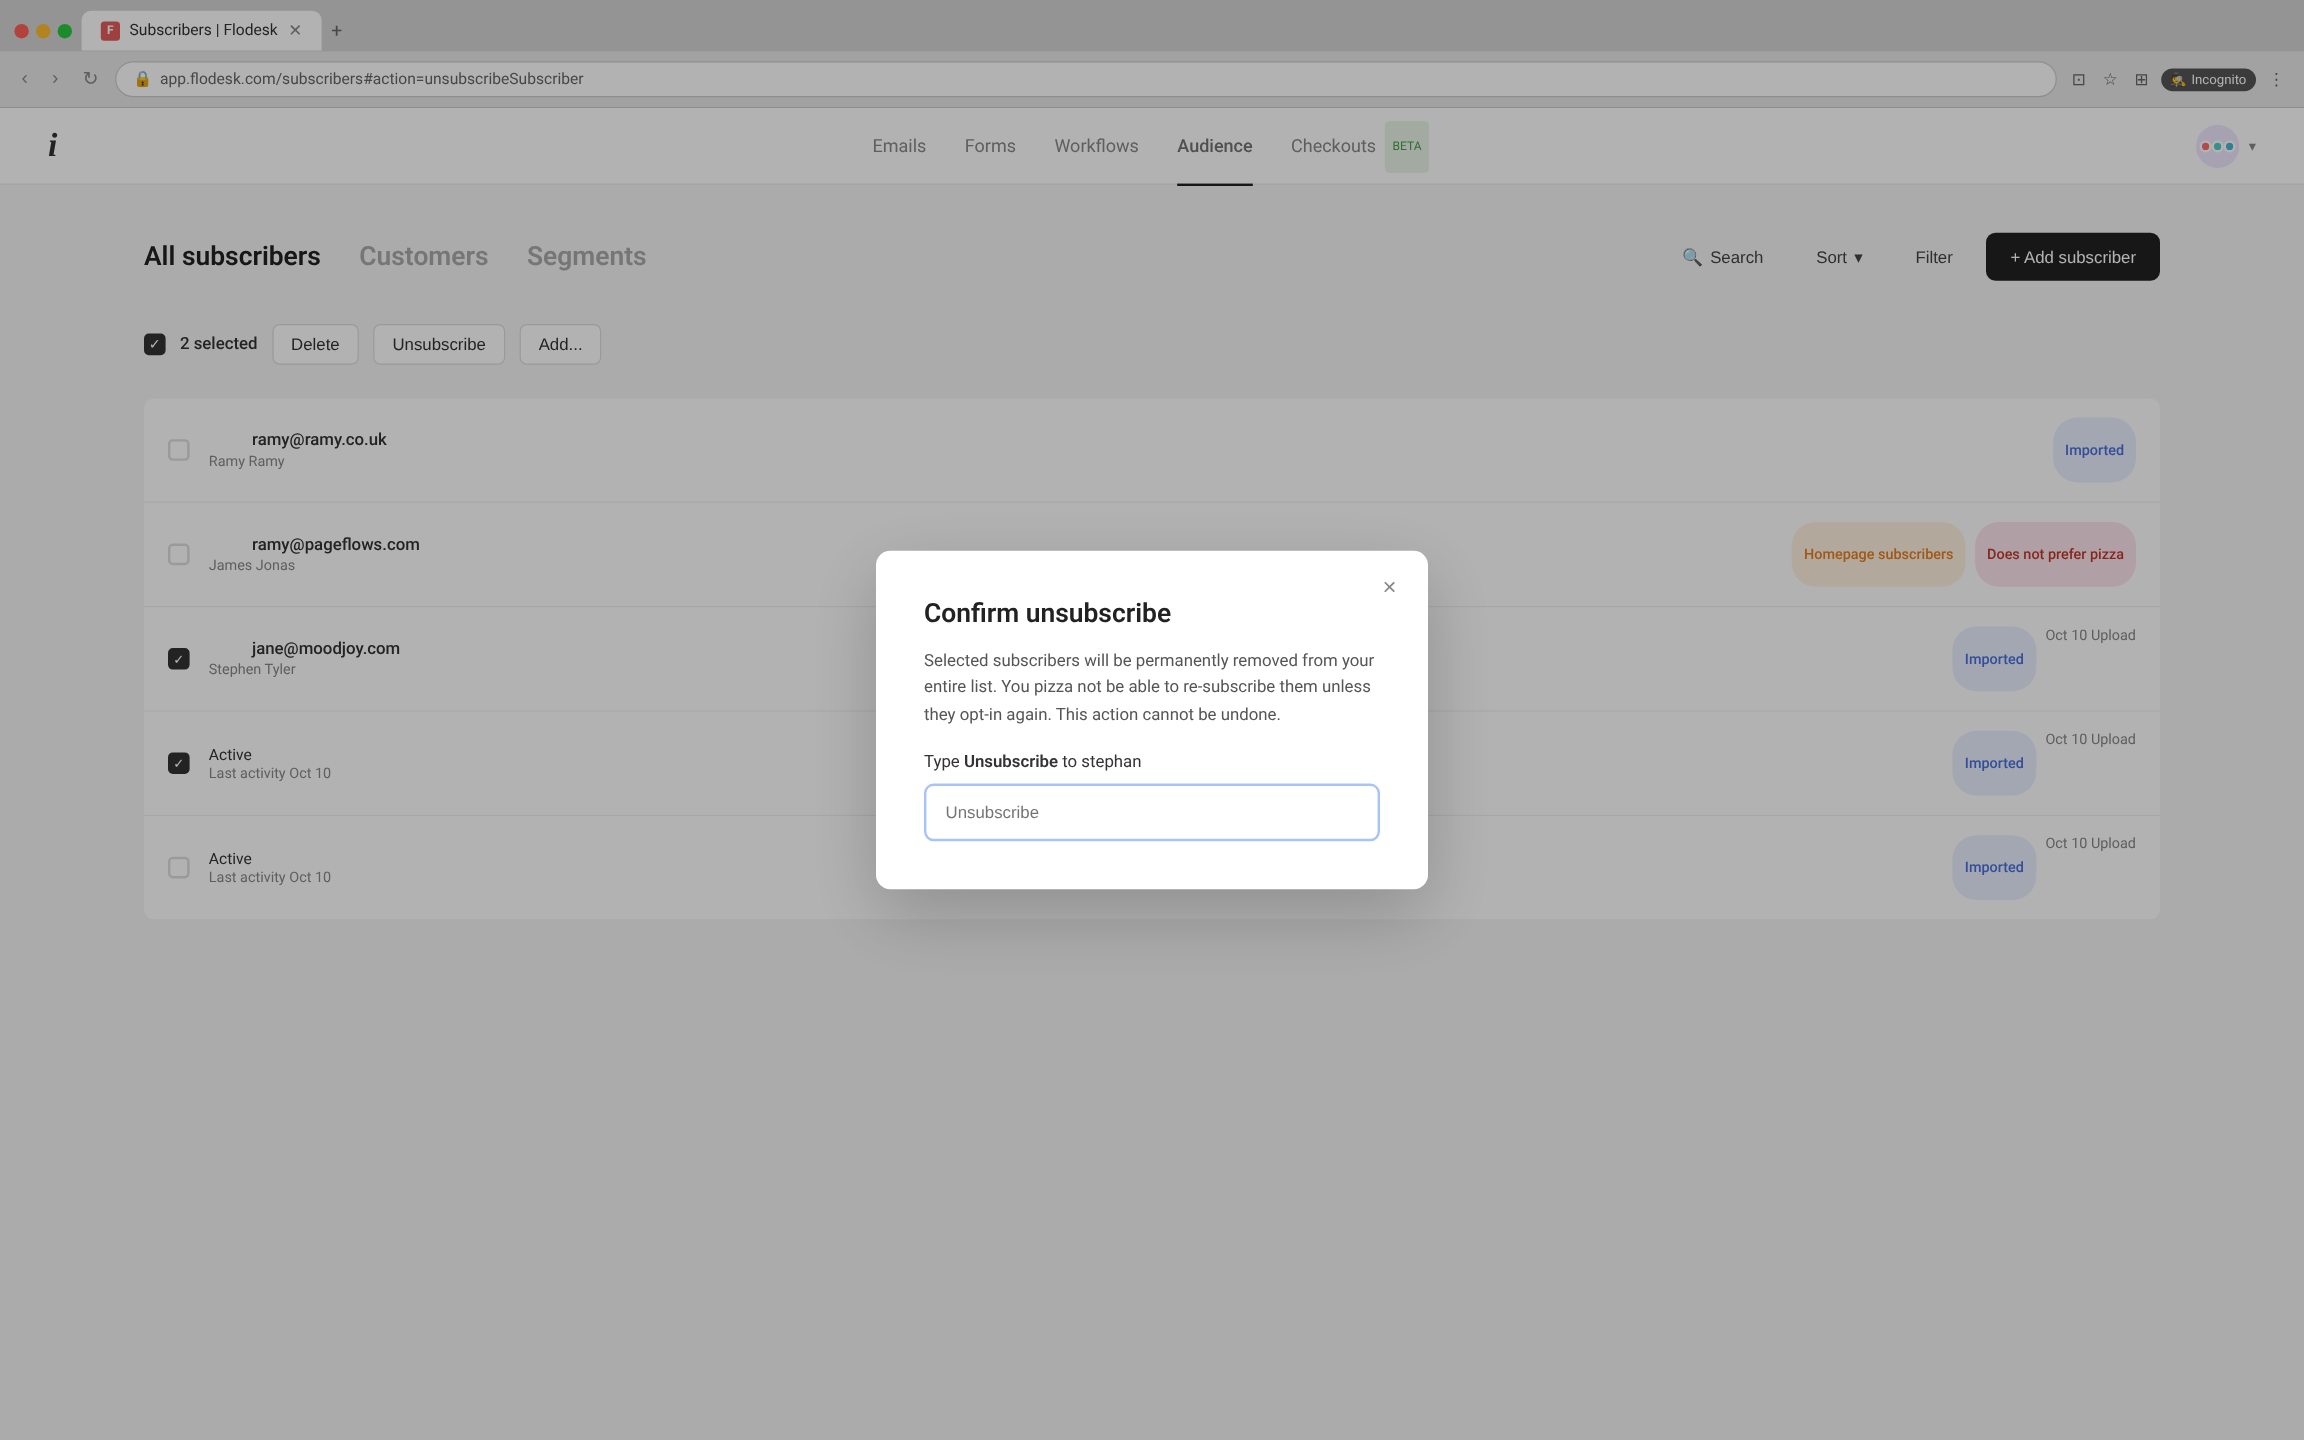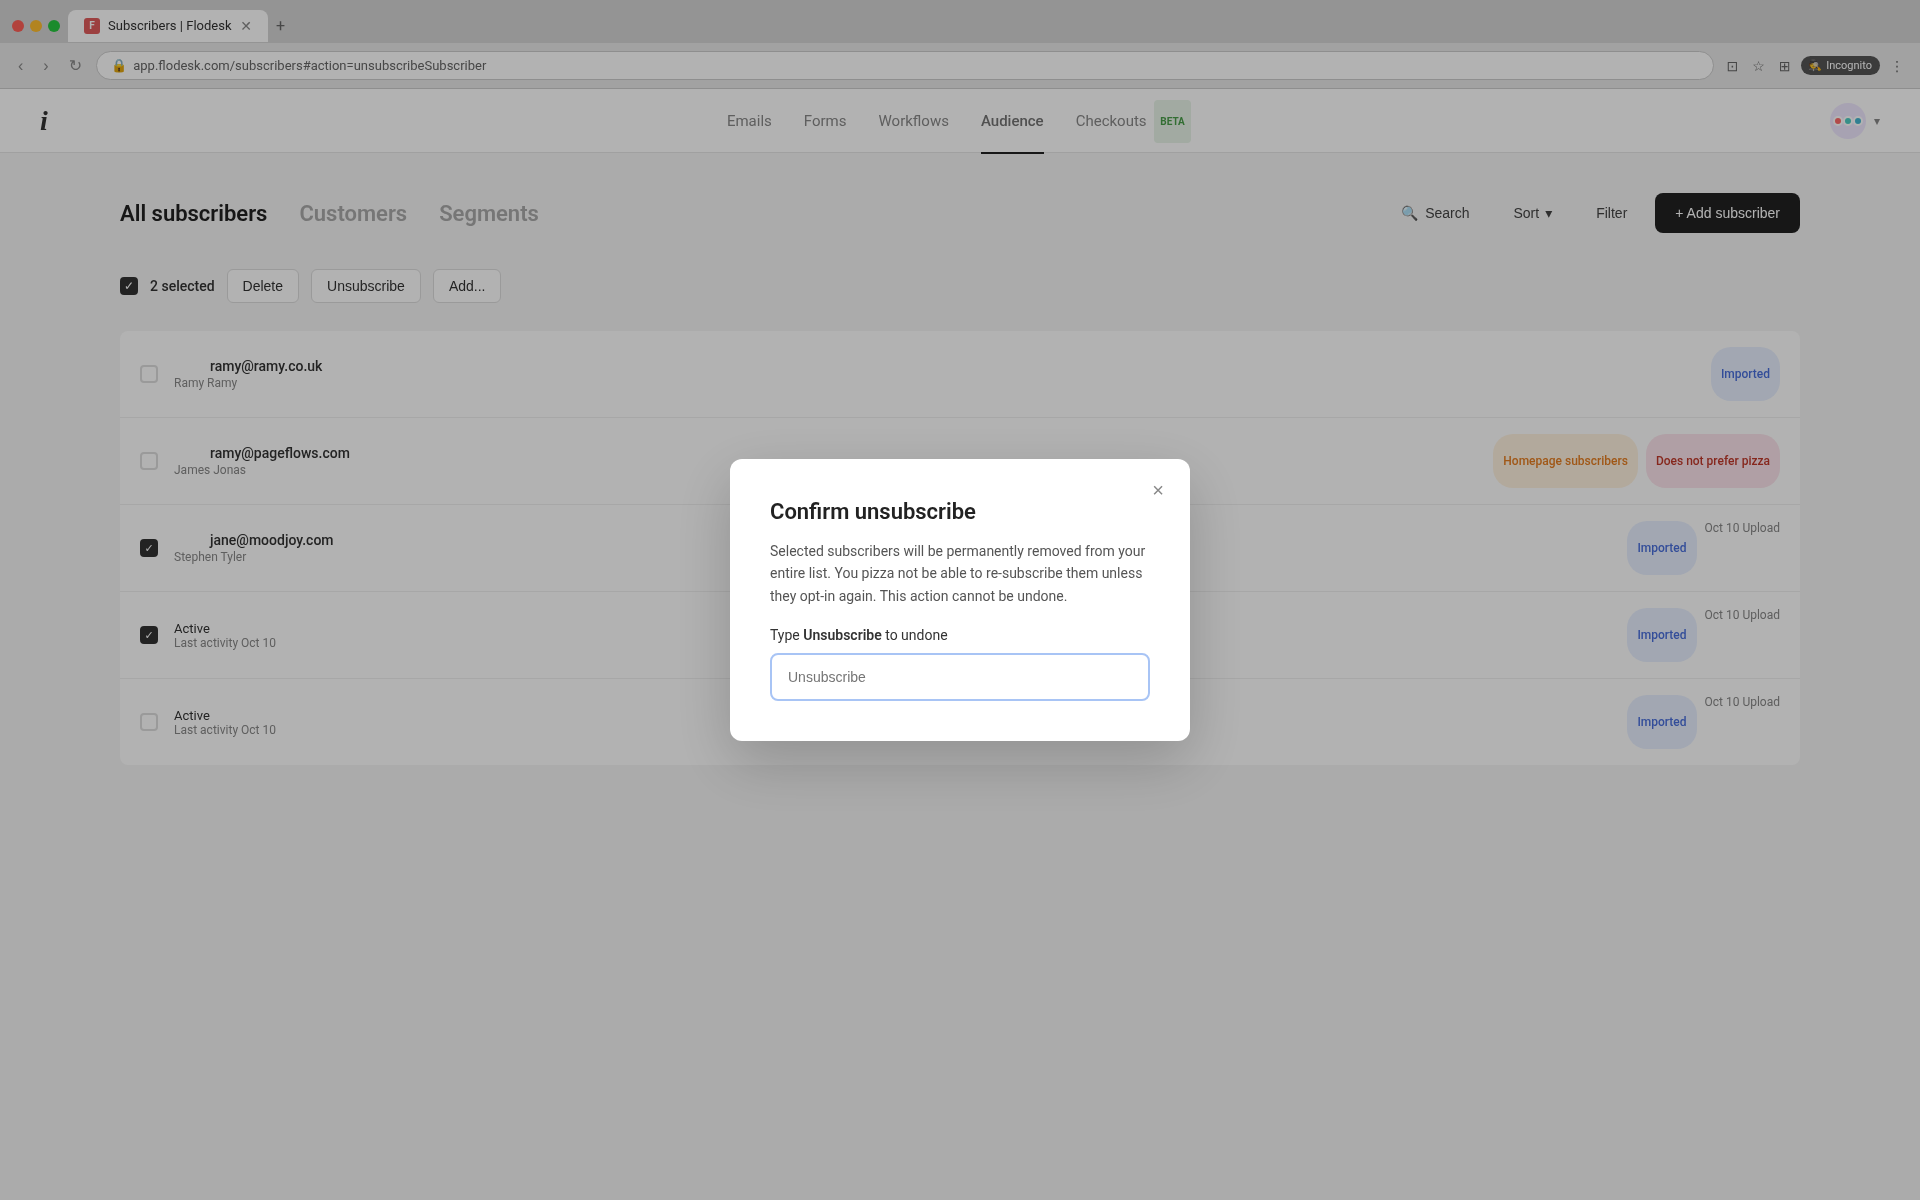--- a/index.html
+++ b/index.html
@@ -27,21 +27,21 @@
     .tl-green { background: #28c840; }
 
     
     .app-header { background: white; border-bottom: 1px solid #e5e5e5; padding: 0 40px; display: flex; align-items: center; height: 64px; }
     .app-logo { margin-right: 40px; }
     .logo-icon { font-size: 28px; color: #333; font-weight: bold; }
     .app-nav { display: flex; gap: 32px; flex: 1; justify-content: center; }
     .nav-item { font-size: 15px; color: #888; cursor: pointer; text-decoration: none; padding: 4px 0; position: relative; }
     .nav-item.active { color: #737373; font-weight: 500; }
     .nav-item.active::after { content: ''; position: absolute; bottom: -20px; left: 0; right: 0; height: 2px; background: #222; }
-    .beta-badge { background: #e8f4e8; color: #4a9e4a; font-size: 10px; padding: 16px 6px; border-radius: 4px; font-weight: 700; margin-left: 4px; vertical-align: middle; }
+    .beta-badge { background: #e8f4e8; color: #4a9e4a; font-size: 10px; padding: 16px 6px; border-radius: 4px; font-weight: 400; margin-left: 4px; vertical-align: middle; }
     .app-header-right { display: flex; align-items: center; gap: 8px; }
     .avatar-group { display: flex; }
     .avatar-dot { width: 10px; height: 10px; border-radius: 50%; border: 2px solid white; }
     .avatar-dot:nth-child(1) { background: #ff6b6b; }
     .avatar-dot:nth-child(2) { background: #4ecdc4; }
     .avatar-dot:nth-child(3) { background: #45b7d1; }
     .avatar-btn { background: #f0e8ff; border: none; border-radius: 50%; width: 36px; height: 36px; cursor: pointer; display: flex; align-items: center; justify-content: center; }
 
     
     .main-content { padding: 40px 120px; background: #f5f5f5; min-height: calc(1200px - 120px); }
@@ -250,17 +250,17 @@
 
   </div>
 </div>
 
 <div class="overlay">
   <div class="modal">
     <button class="modal-close">×</button>
     <h2 class="modal-title">Confirm unsubscribe</h2>
     <p class="modal-body">Selected subscribers will be permanently removed from your entire list. You pizza not be able to re-subscribe them unless they opt-in again. This action cannot be undone.</p>
     <p class="modal-confirm-label">
-      <span>Type </span><strong>Unsubscribe</strong><span> to undone</span>
+      <span>Type </span><strong>Unsubscribe</strong><span> to stephan</span>
     </p>
     <input class="modal-input" type="text" placeholder="Unsubscribe" style="">
   </div>
 </div>
 
 </body></html>

